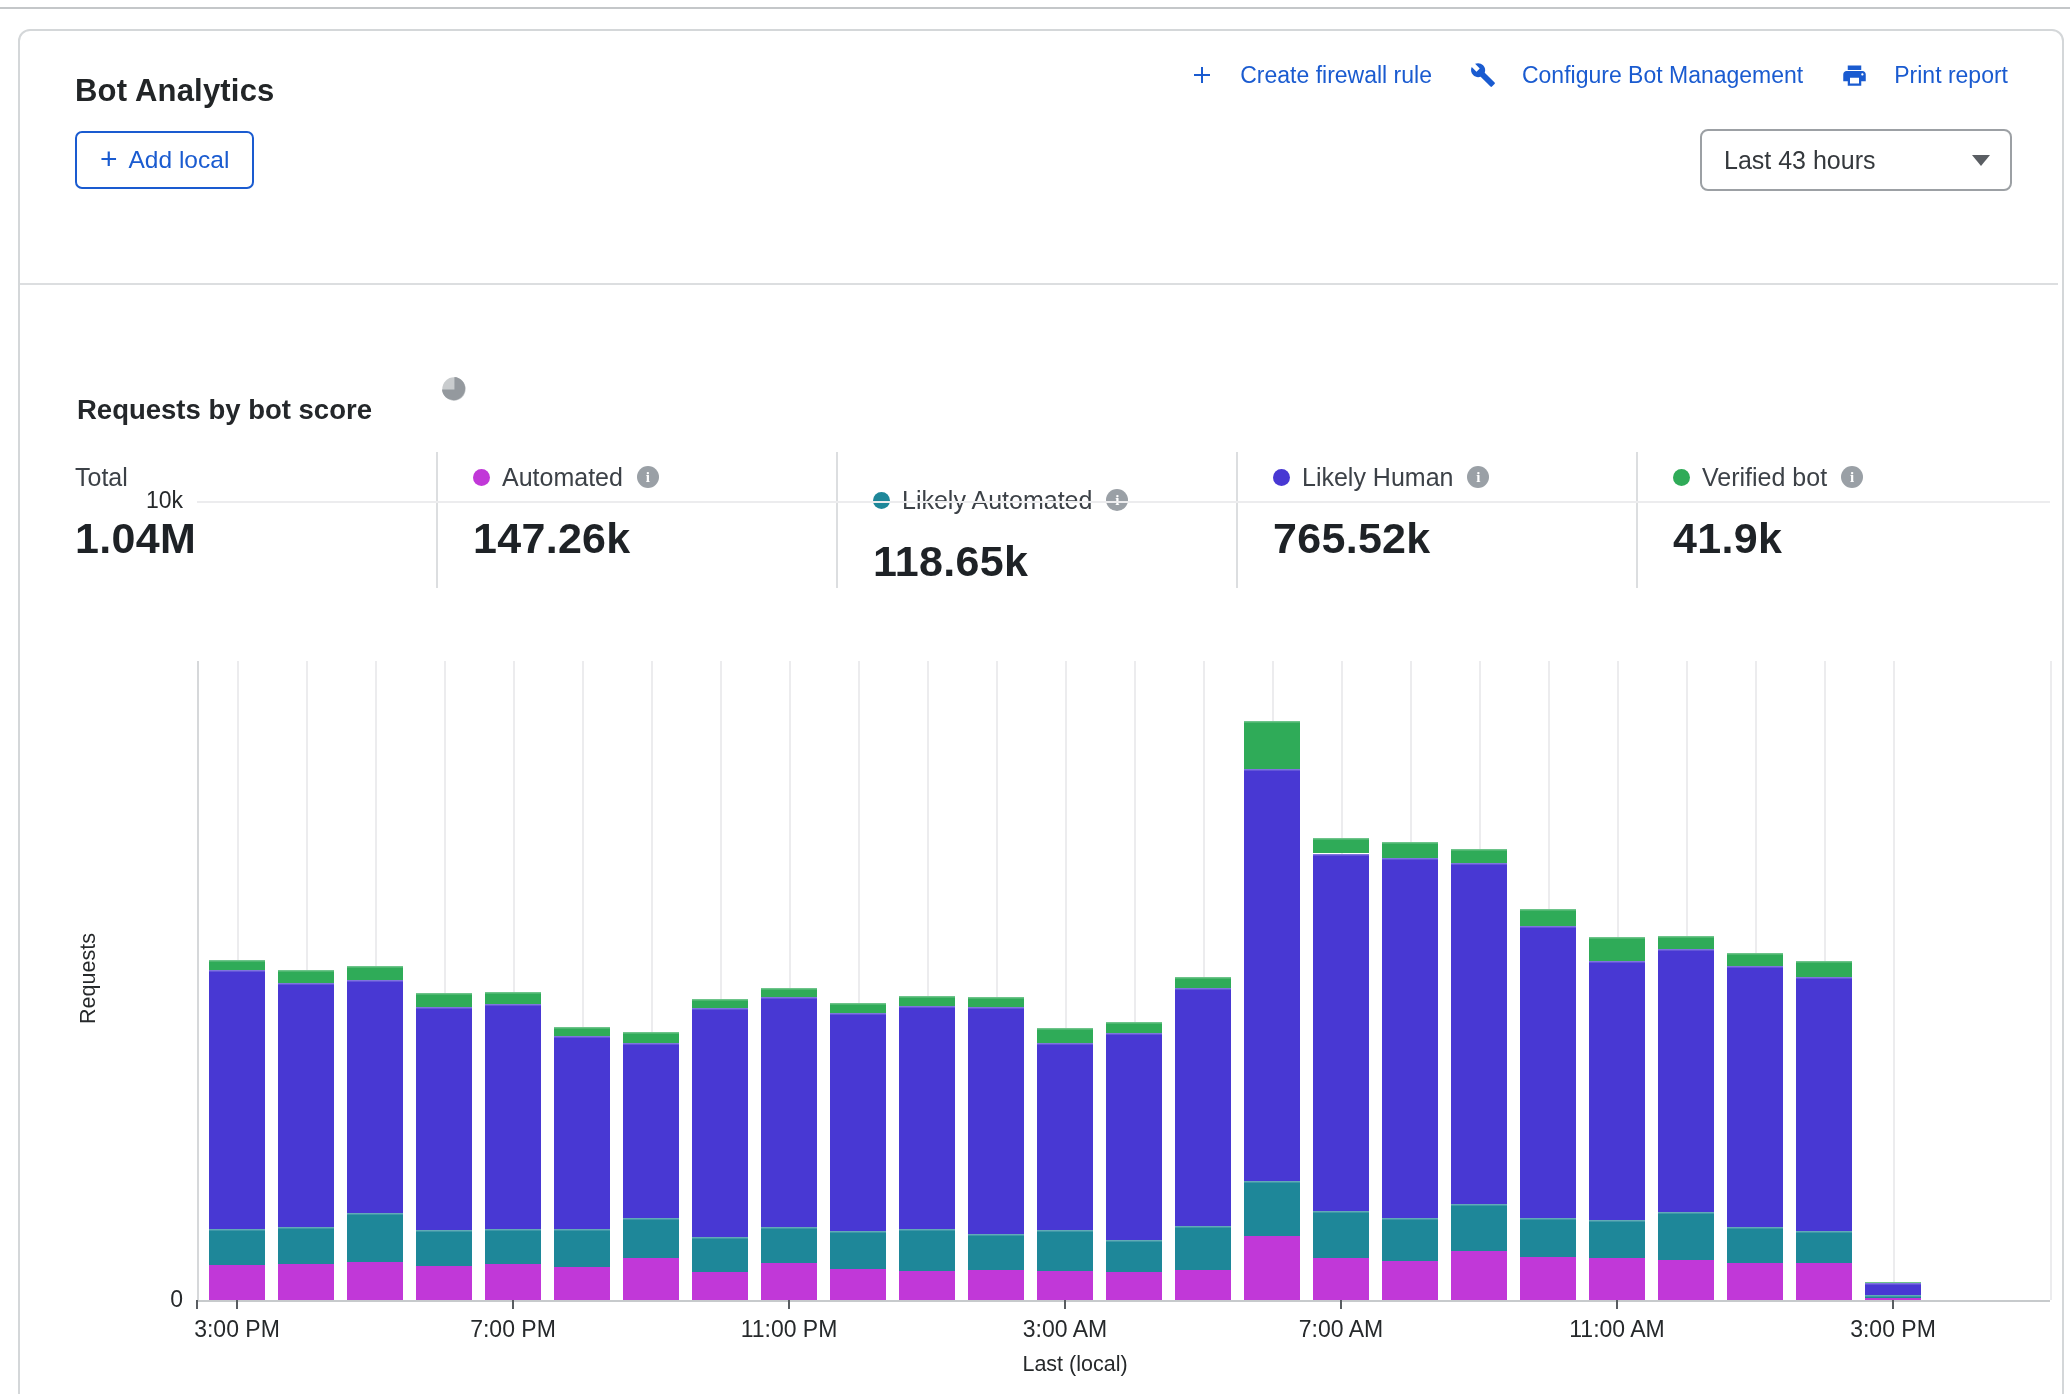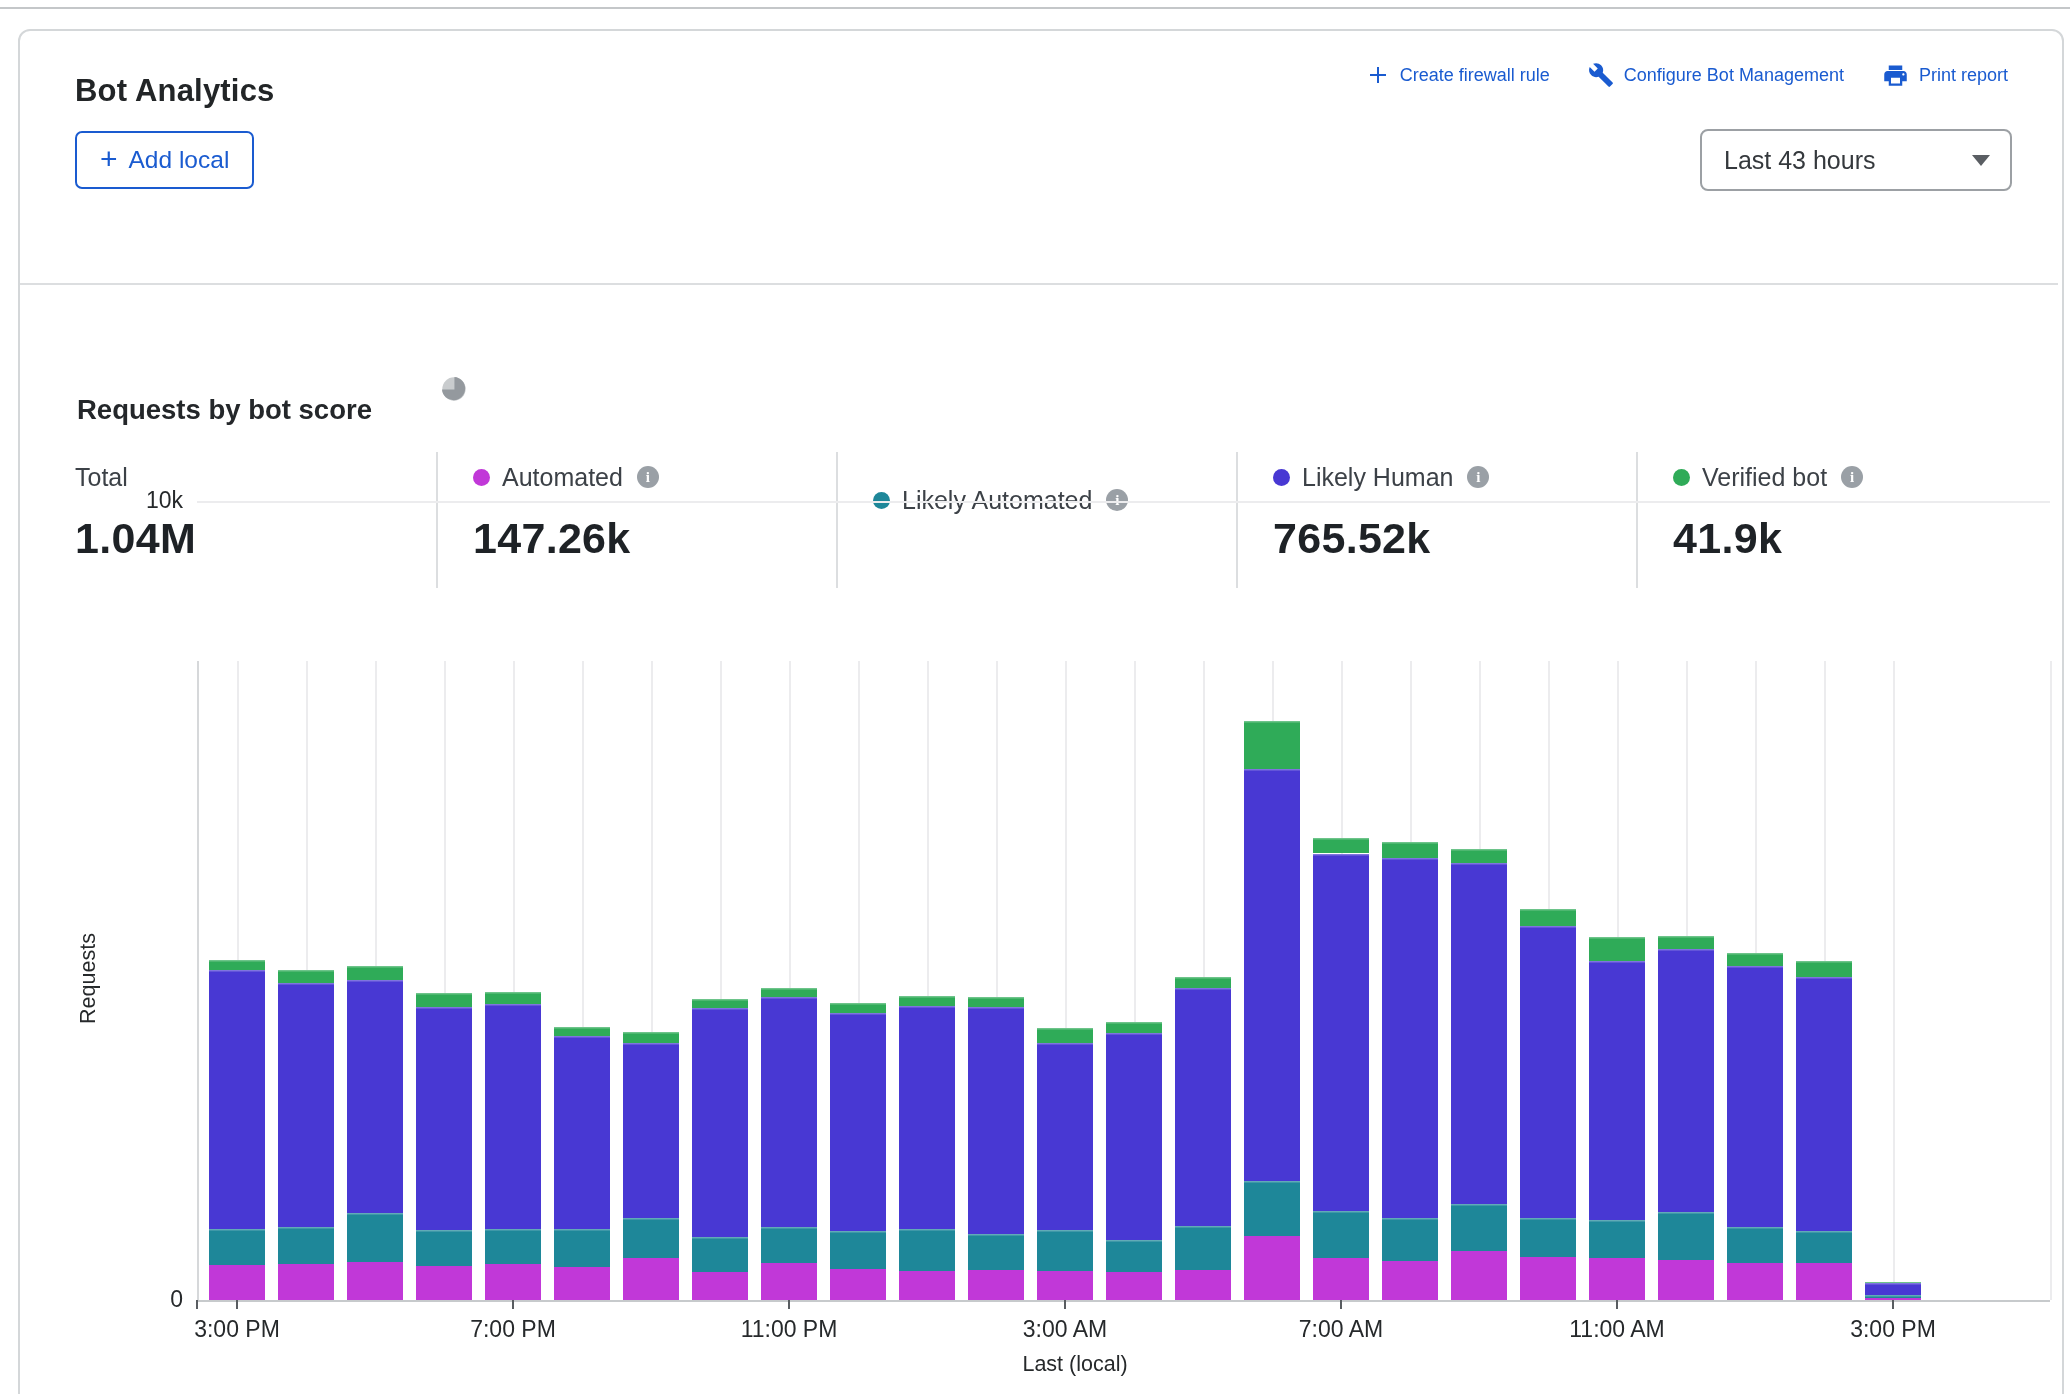--- a/index.html
+++ b/index.html
@@ -4,21 +4,21 @@
 <style>
   html,body{margin:0;padding:0;}
   body{width:2070px;height:1394px;overflow:hidden;background:#fff;
        font-family:"Liberation Sans", sans-serif;position:relative;color:#24272a;}
   .abs{position:absolute;}
   .top-rule{left:0;top:7px;width:2070px;height:2px;background:#c4c7c9;}
   .panel{left:18px;top:29px;width:2042px;height:1500px;background:#fff;
          border:2px solid #d4d7d9;border-radius:12px;}
   .page-title{left:75px;top:52px;font-size:31px;font-weight:700;color:#222527;letter-spacing:.2px;}
   .actions{top:56px;right:62px;display:flex;align-items:center;gap:38px;height:38px;}
-  .action-link{display:flex;align-items:center;gap:10px;color:#1a5bd0;font-size:18px;cursor:pointer;text-decoration:none;}
+  .action-link{display:flex;align-items:center;gap:26px;color:#1a5bd0;font-size:23px;cursor:pointer;text-decoration:none;}
   .action-link svg{flex:0 0 auto;}
   .add-filter{left:75px;top:131px;height:58px;display:flex;align-items:center;gap:11px;
               padding:0 23px;border:2px solid #1a5bd0;border-radius:7px;background:#fff;
               color:#1a5bd0;font-size:24.5px;cursor:pointer;font-family:inherit;}
   .add-filter .plus-glyph{font-size:30px;font-weight:400;margin-top:-3px;}
   .time-select{left:1700px;top:129px;width:312px;height:62px;border:2px solid #9ca0a4;border-radius:8px;
                background:#fff;display:flex;align-items:center;justify-content:space-between;
                padding:0 20px 0 22px;font-size:25px;color:#35393d;cursor:pointer;box-sizing:border-box;}
   .caret{width:0;height:0;border-left:9px solid transparent;border-right:9px solid transparent;
          border-top:11px solid #5a5e63;}
@@ -116,20 +116,21 @@
         <span class="info-icon">i</span>
       </div>
       <div class="stat-value">147.26k</div>
     </div>
     <div class="abs stat" style="left: 873px; margin-top: 23px;">
       <div class="stat-label-row">
         <div class="stat-dot" style="background: rgb(30, 135, 153);"></div>
         <span class="stat-label">Likely Automated</span>
         <span class="info-icon">i</span>
       </div>
+      <div class="stat-value">118.65k</div>
     </div>
     <div class="abs stat" style="left: 1273px;">
       <div class="stat-label-row">
         <div class="stat-dot" style="background: rgb(72, 56, 211);"></div>
         <span class="stat-label">Likely Human</span>
         <span class="info-icon">i</span>
       </div>
       <div class="stat-value">765.52k</div>
     </div>
     <div class="abs stat" style="left: 1673px;">

